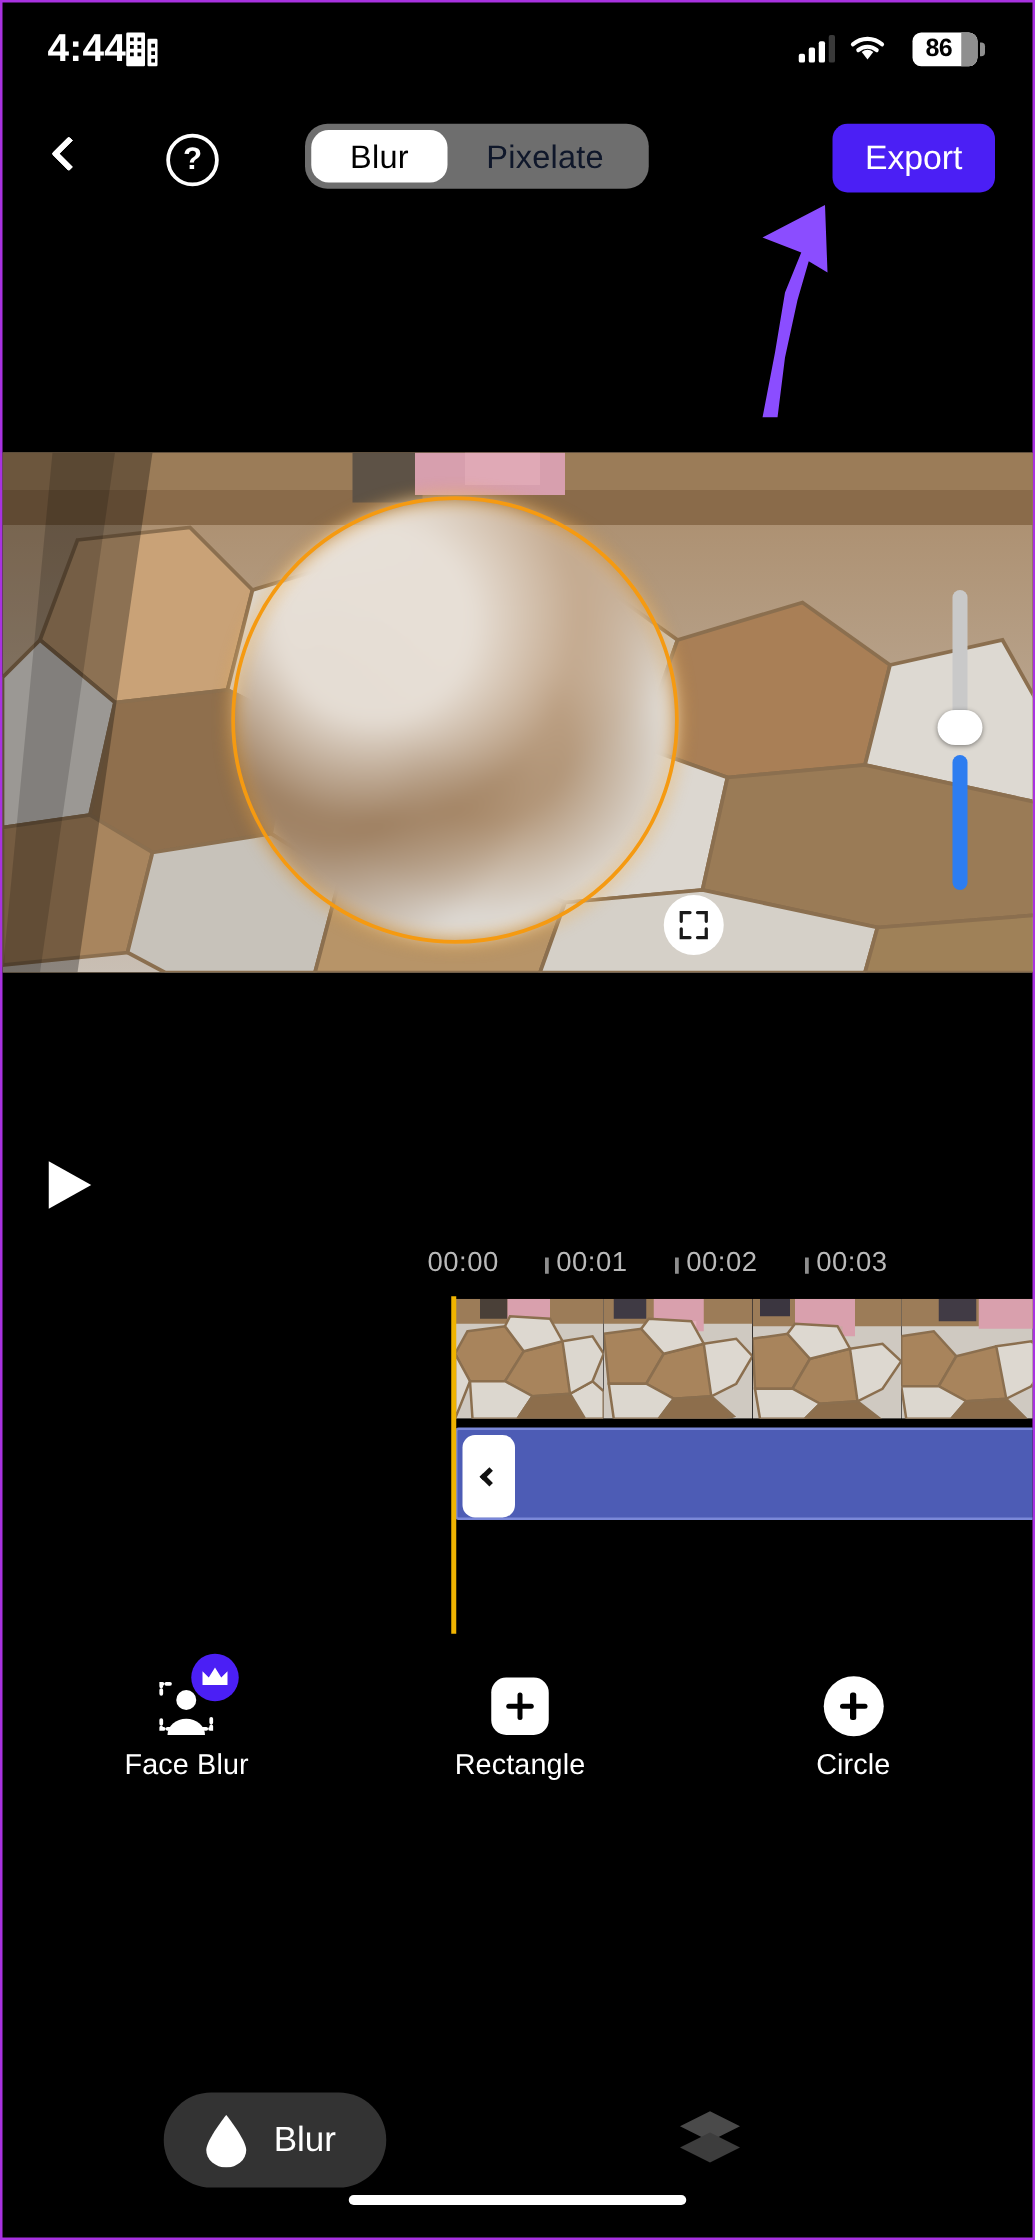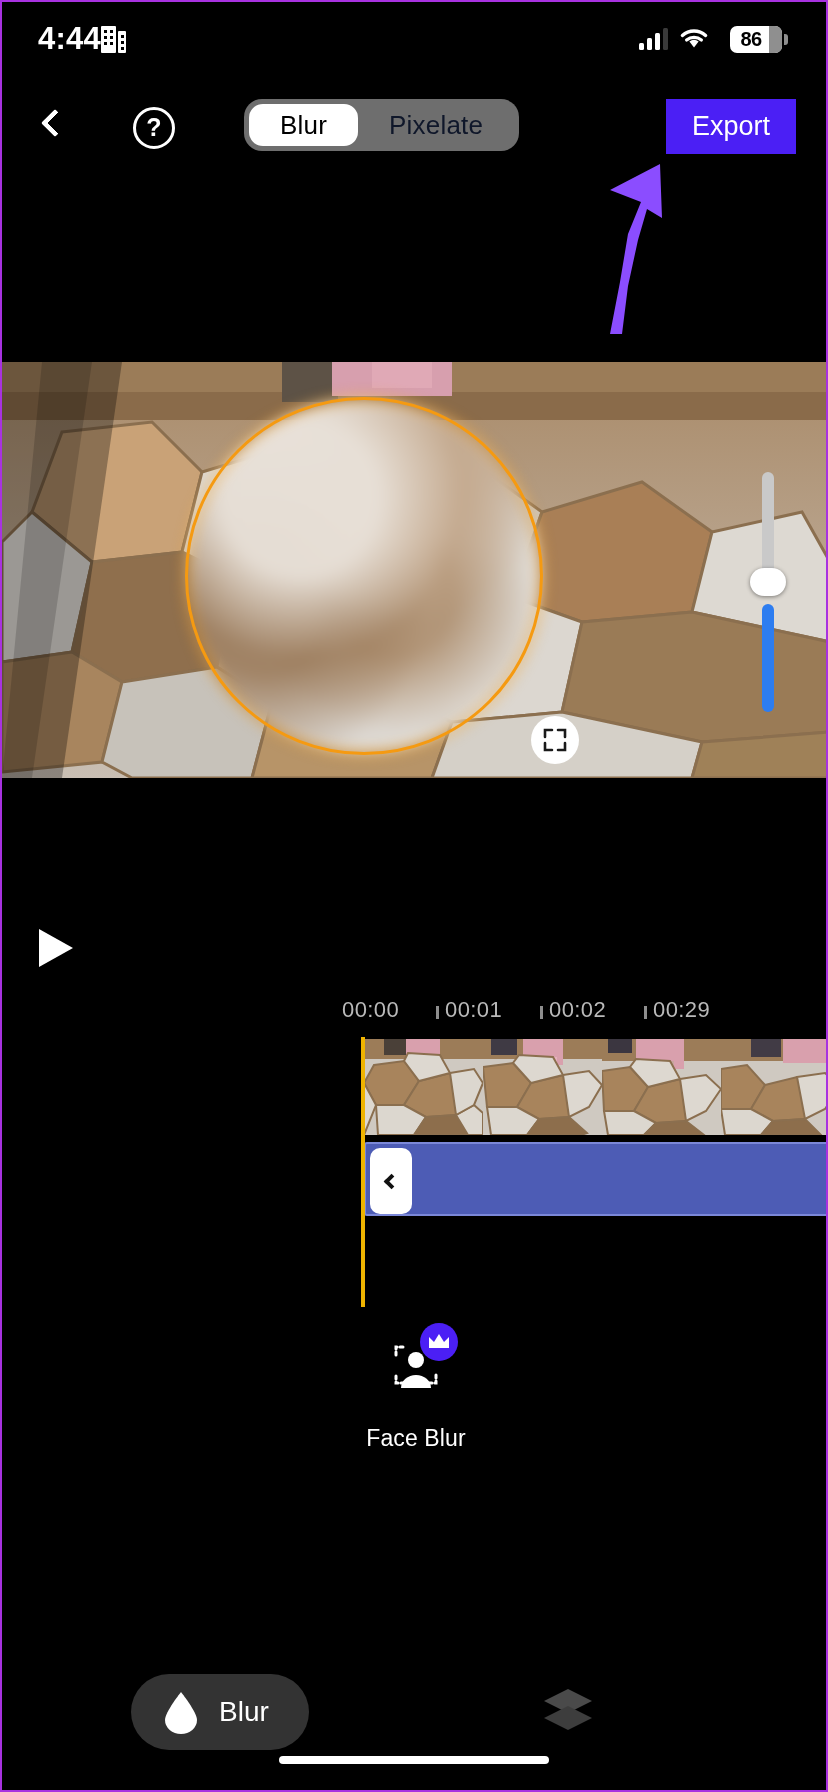--- a/index.html
+++ b/index.html
@@ -92,21 +92,21 @@
   }
   .seg-item {
     height:42px; display:flex; align-items:center; justify-content:center;
     padding:0 31px; border-radius:14px;
     font-size:26px; color:#0f172a; letter-spacing:0.2px;
   }
   .seg-item.active { background:#fff; color:#000; }
   .export-btn {
     position:absolute; right:30px; top:12px;
     background:#4b1ff5; color:#fff;
-    border-radius:0; height:55px;
+    border-radius:12px; height:55px;
     display:flex; align-items:center; justify-content:center;
     padding:16px 26px; font-size:27px;
   }
 
   
   .arrow-anno {
     position:absolute; left:548px; top:160px;
     width:130px; height:172px; pointer-events:none;
   }
 
@@ -203,21 +203,21 @@
     position:absolute; left:359px; top:40px; width:4px; height:270px;
     background:#f0b400;
   }
 
   
   .tools {
     position:absolute; left:0; top:1335px; width:828px; height:110px;
     display:flex; align-items:flex-start; justify-content:space-around;
     padding:0 14px;
   }
-  .tool { width:150px; display:flex; flex-direction:column; align-items:center; gap:32px; }
+  .tool { width:150px; display:flex; flex-direction:column; align-items:center; gap:5px; }
   .tool-ico { width:56px; height:56px; position:relative; display:flex; align-items:center; justify-content:center; }
   .tool-lbl { font-size:23px; color:#fff; letter-spacing:0.1px; }
   .crown-badge {
     position:absolute; right:-14px; top:-14px;
     width:38px; height:38px; border-radius:50%;
     background:#4b1ff5; display:flex; align-items:center; justify-content:center;
   }
   .sq-plus {
     width:46px; height:46px; background:#fff; border-radius:12px;
     display:flex; align-items:center; justify-content:center;
@@ -401,21 +401,21 @@
 
   <div class="timeline">
 
     <div class="ruler">
       <div class="lab" style="left:340px">00:00</div>
       <div class="tick" style="left:434px"></div>
       <div class="lab" style="left:443px">00:01</div>
       <div class="tick" style="left:538px"></div>
       <div class="lab" style="left:547px">00:02</div>
       <div class="tick" style="left:642px"></div>
-      <div class="lab" style="left:651px">00:29</div>
+      <div class="lab" style="left:651px">00:03</div>
     </div>
 
     <div class="thumbstrip">
       <div class="thumb">
         <svg width="119" height="96" viewBox="0 0 119 96" preserveAspectRatio="none">
           <rect width="119" height="96" fill="#cfc9c1"></rect>
           <rect y="0" width="119" height="20" fill="#9c7c58"></rect>
           <rect x="20" y="0" width="22" height="16" fill="#4a4038"></rect>
           <rect x="42" y="0" width="34" height="22" fill="#d9a0ad"></rect>
           <g stroke="#8b6f4f" stroke-width="2">
@@ -501,21 +501,39 @@
         </svg>
         <div class="crown-badge">
           <svg width="22" height="18" viewBox="0 0 22 18">
             <path d="M1 15 L1 4 L6 9 L11 1 L16 9 L21 4 L21 15 Z" fill="#fff"></path>
           </svg>
         </div>
       </div>
       <div class="tool-lbl">Face Blur</div>
     </div>
 
-
+    <div class="tool">
+      <div class="tool-ico">
+        <div class="sq-plus">
+          <div class="plus-h"></div>
+            <div class="plus-v"></div>
+        </div>
+      </div>
+      <div class="tool-lbl">Rectangle</div>
+    </div>
+
+    <div class="tool">
+      <div class="tool-ico">
+        <div class="ci-plus">
+          <div class="plus-h"></div>
+            <div class="plus-v"></div>
+        </div>
+      </div>
+      <div class="tool-lbl">Circle</div>
+    </div>
 
 
   </div>
 
   <div class="bottombar">
     <div class="blur-pill">
       <svg width="36" height="44" viewBox="0 0 36 44">
         <path d="M18 2 C18 2 34 22 34 30 a16 14 0 0 1 -32 0 C2 22 18 2 18 2 Z" fill="#fff"></path>
       </svg>
       <span class="lbl">Blur</span>

